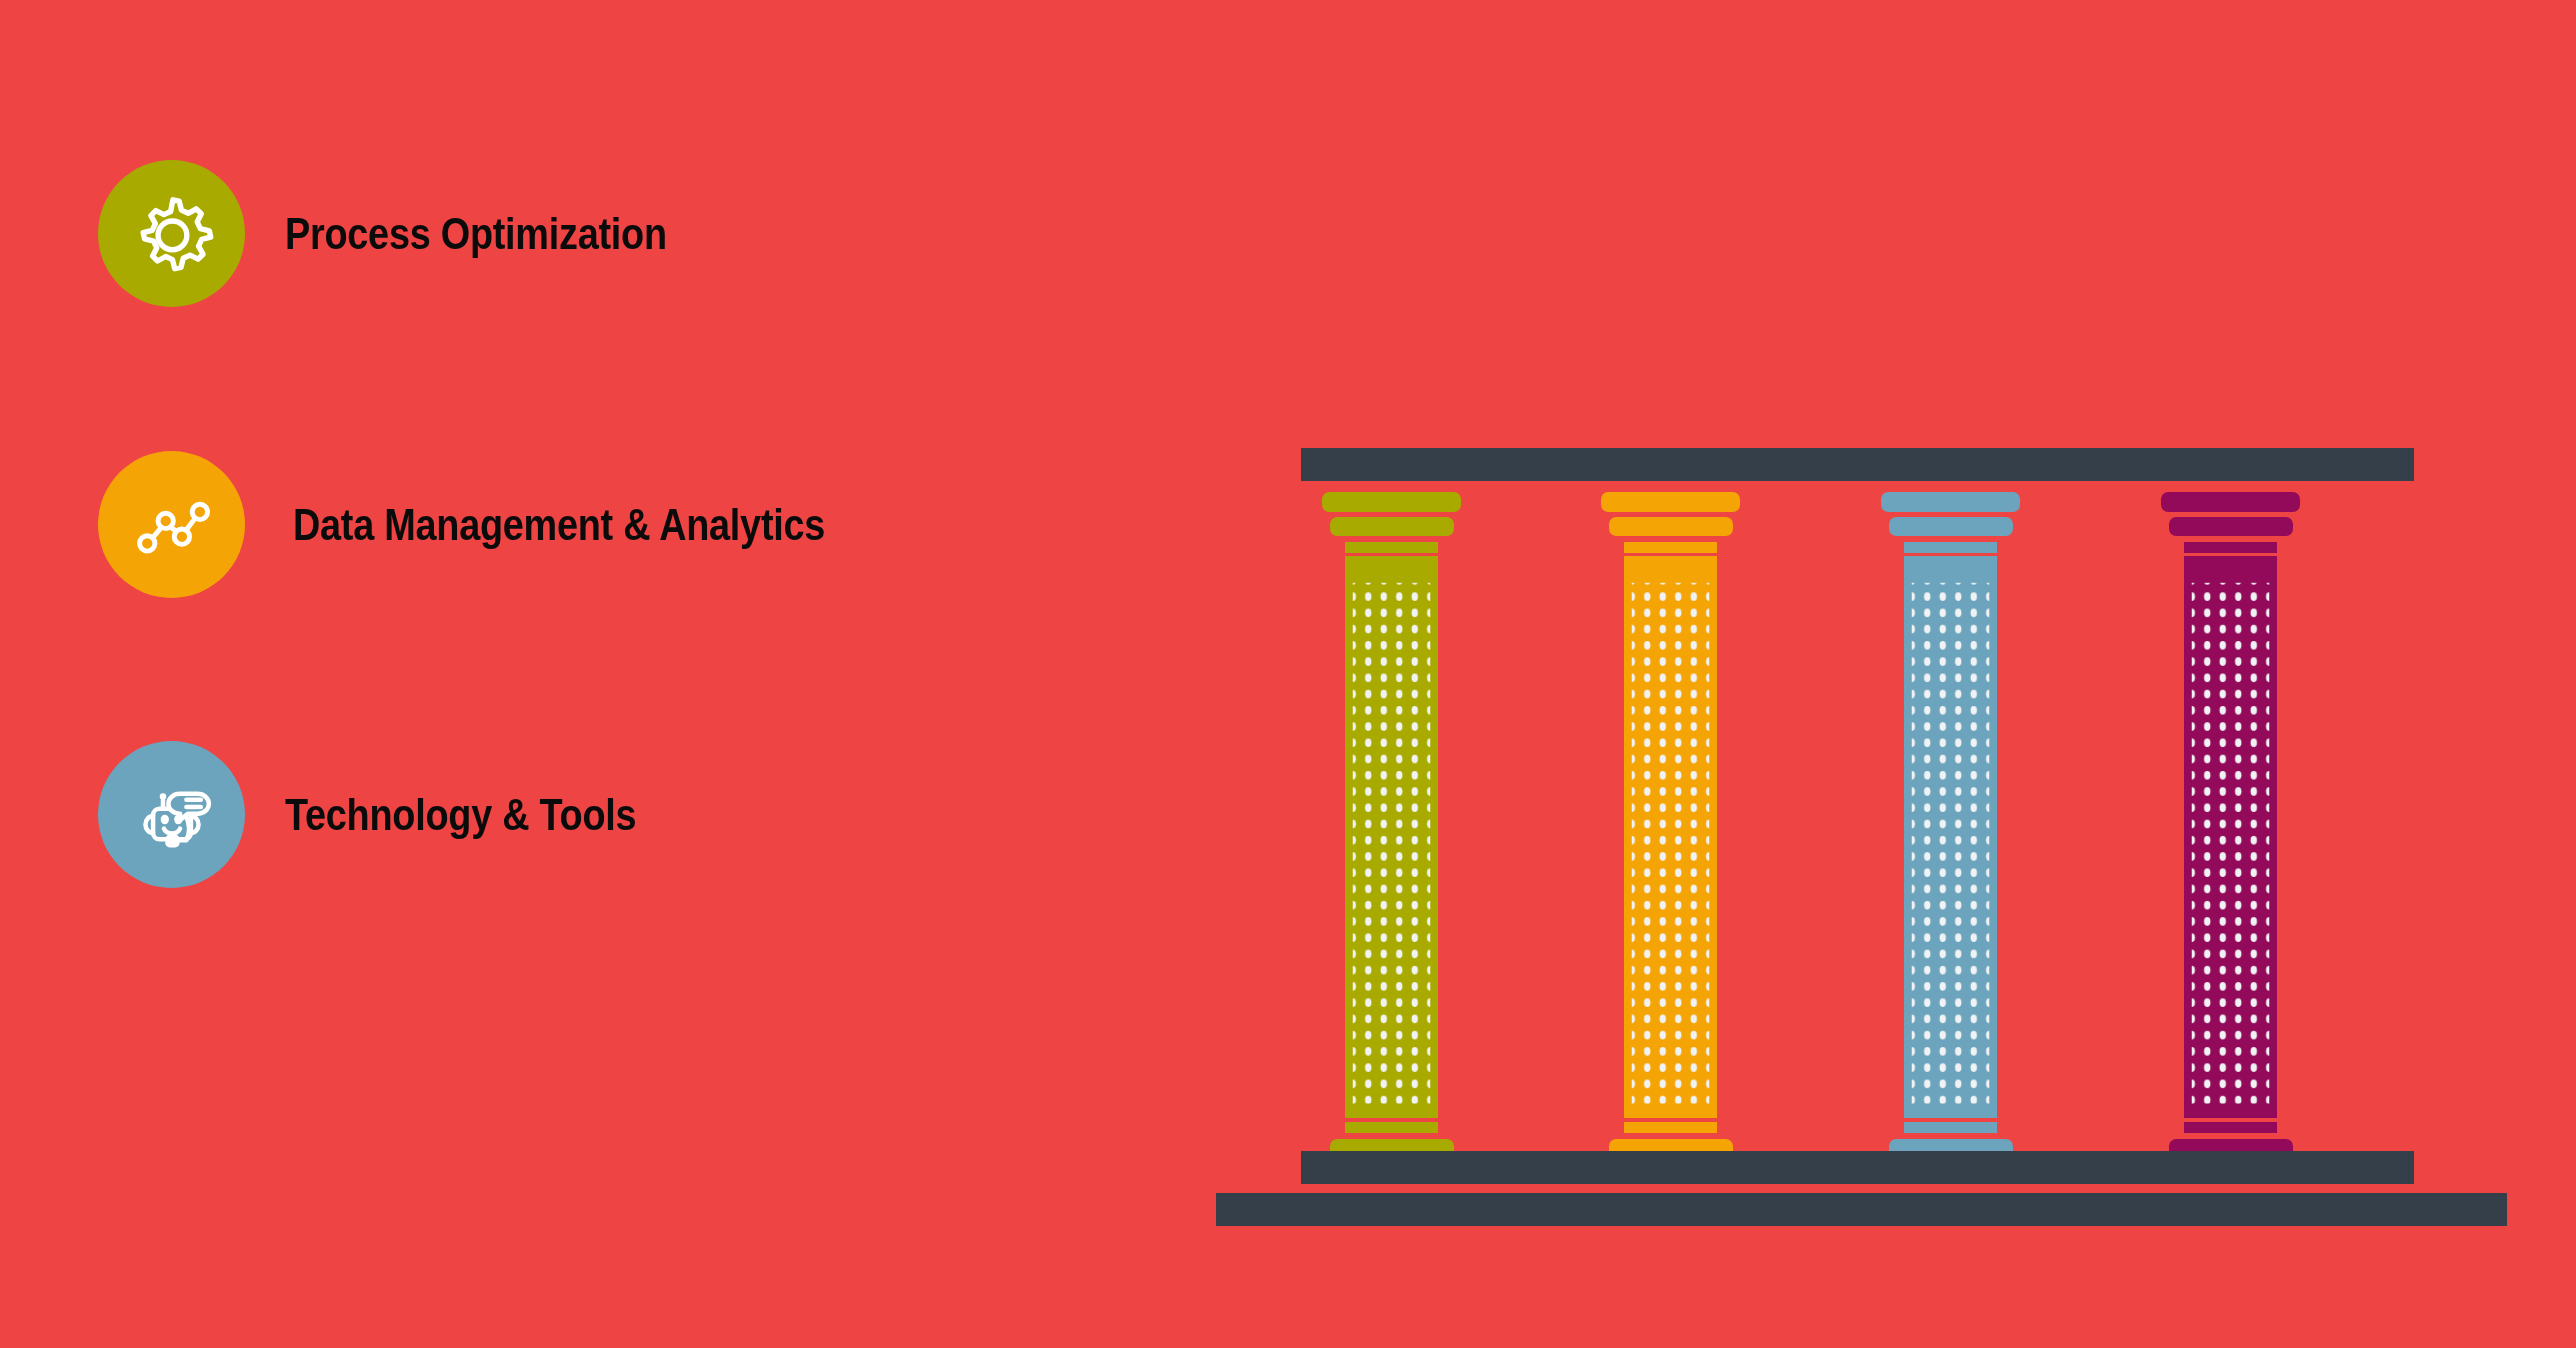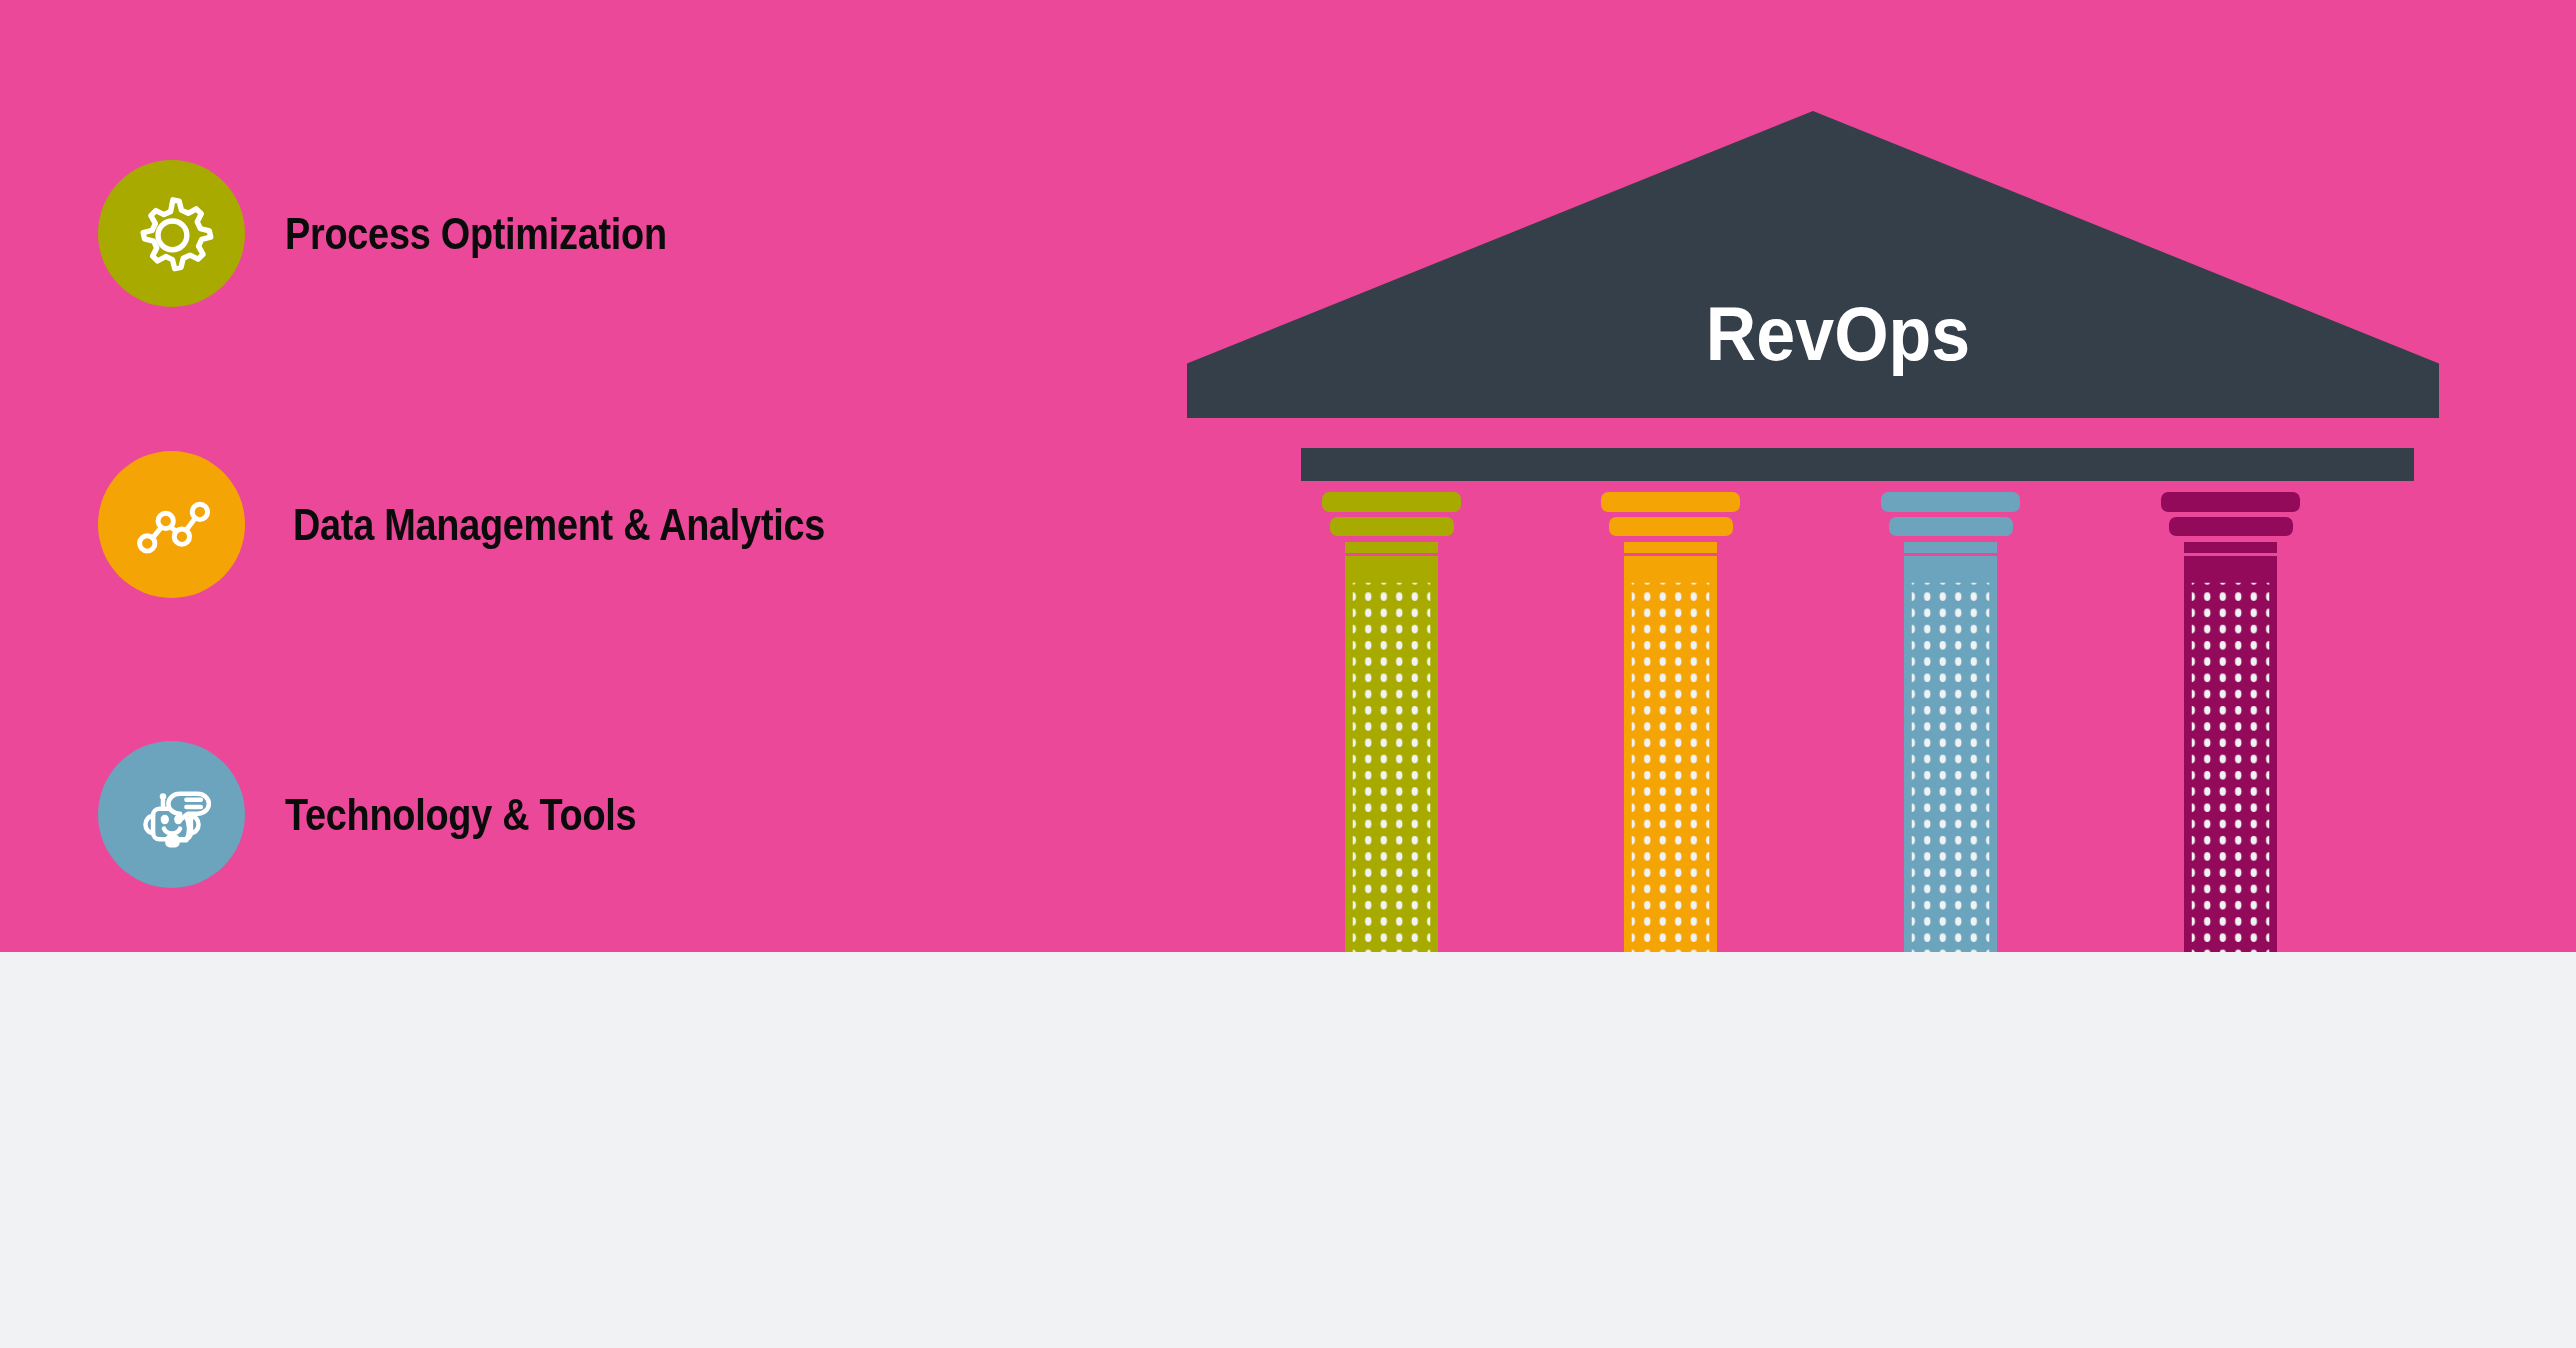--- a/index.html
+++ b/index.html
@@ -8,22 +8,22 @@
     padding: 0;
     background: #f0f2f4;
   }
   body {
     font-family: "Liberation Sans", "DejaVu Sans", sans-serif;
   }
 
   #stage {
     position: relative;
     width: 2576px;
-    height: 952px;
-    background: #ec4899;
+    height: 1348px;
+    background: #ef4444;
     overflow: hidden;
   }
 
   
   #legend {
     position: absolute;
     left: 0;
     top: 0;
     width: 1159px;
     height: 1348px;
@@ -230,26 +230,20 @@
         </span>
       </div>
       <div class="legend-label">Technology &amp; Tools</div>
     </div>
 
 
   </div>
 
   <div id="temple">
 
-    <div id="pediment">
-      <svg viewBox="0 0 2430 596" preserveAspectRatio="none">
-        <polygon points="1215,0 2430,490 2430,596 0,596 0,490" fill="#343f4a"></polygon>
-      </svg>
-      <div id="pediment-title">RevOps</div>
-    </div>
 
     <div id="entablature"></div>
 
     <div class="column c0">
       <div class="cap-wide" style="background:#a8aa00"></div>
       <div class="cap-mid" style="background:#a8aa00"></div>
       <div class="band-top" style="background:#a8aa00"></div>
       <div class="shaft" style="background:#a8aa00">
         <svg class="flutes" viewBox="0 0 180 1090" preserveAspectRatio="none">
           <defs>

